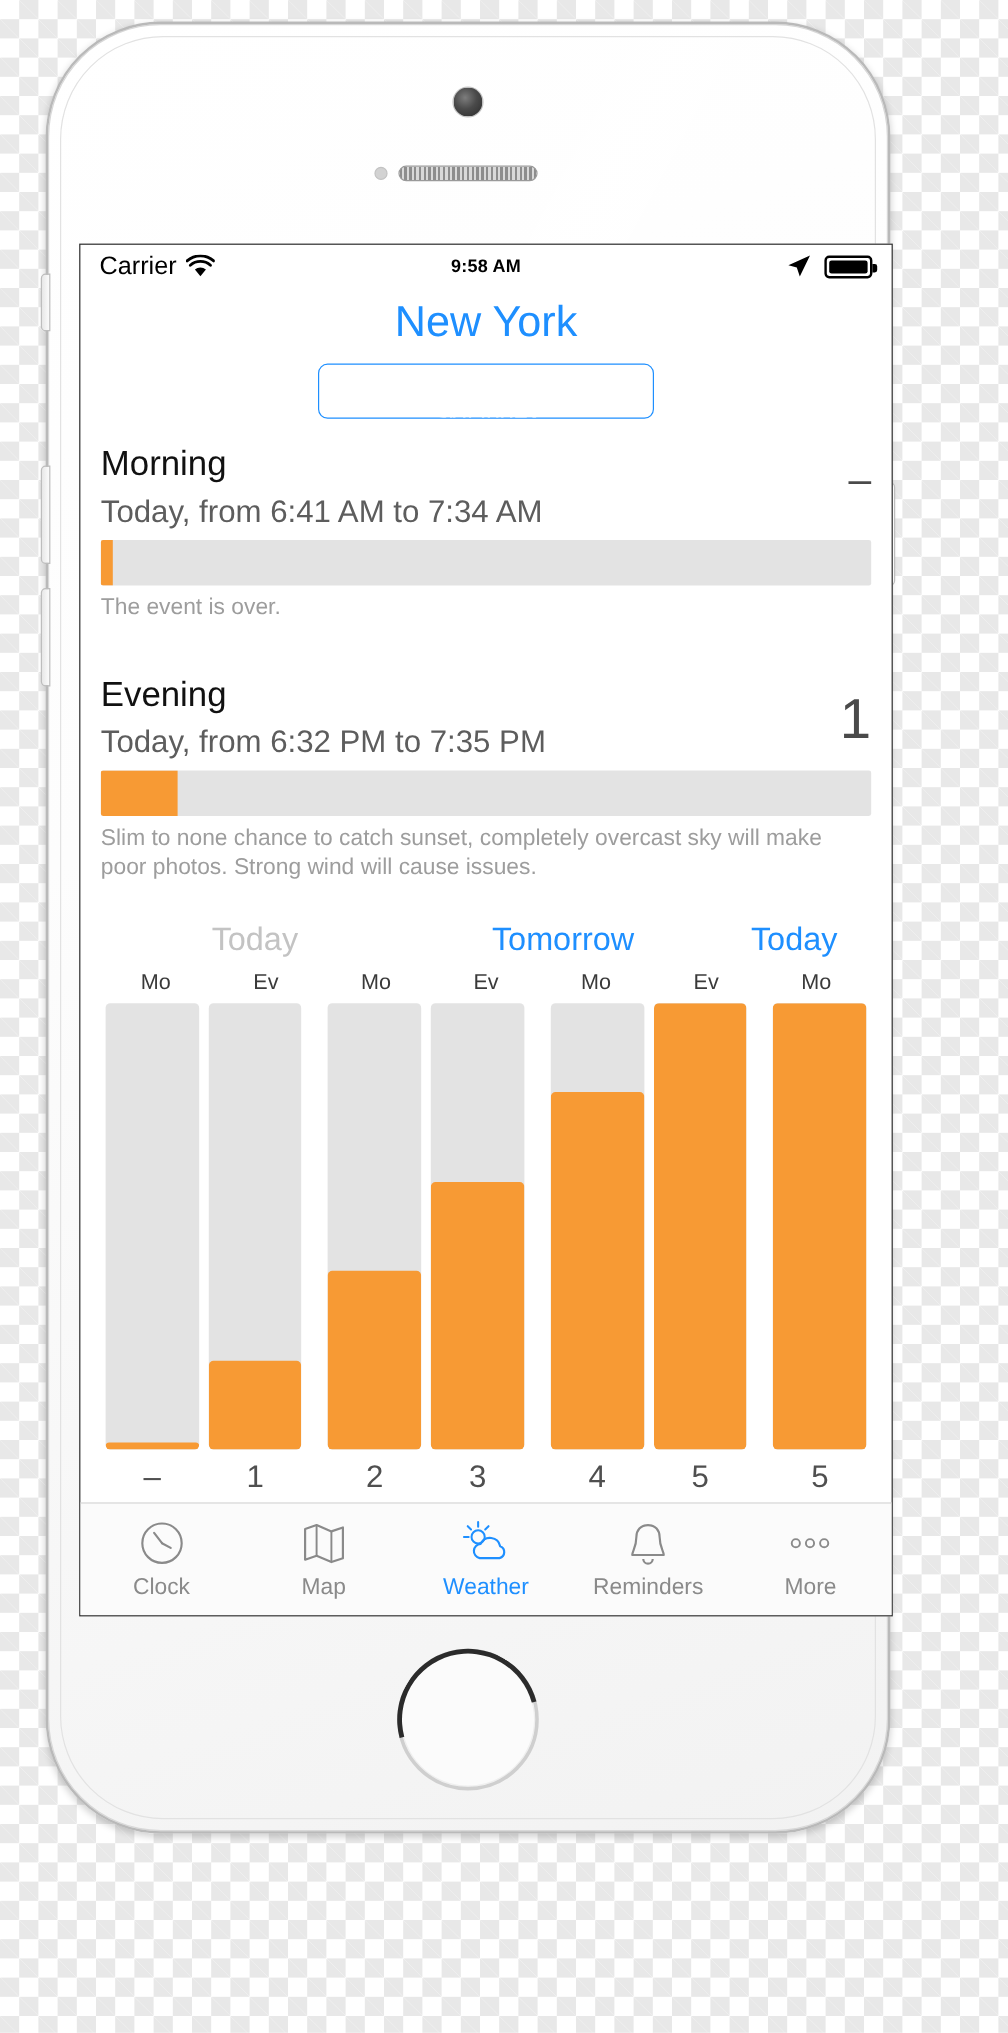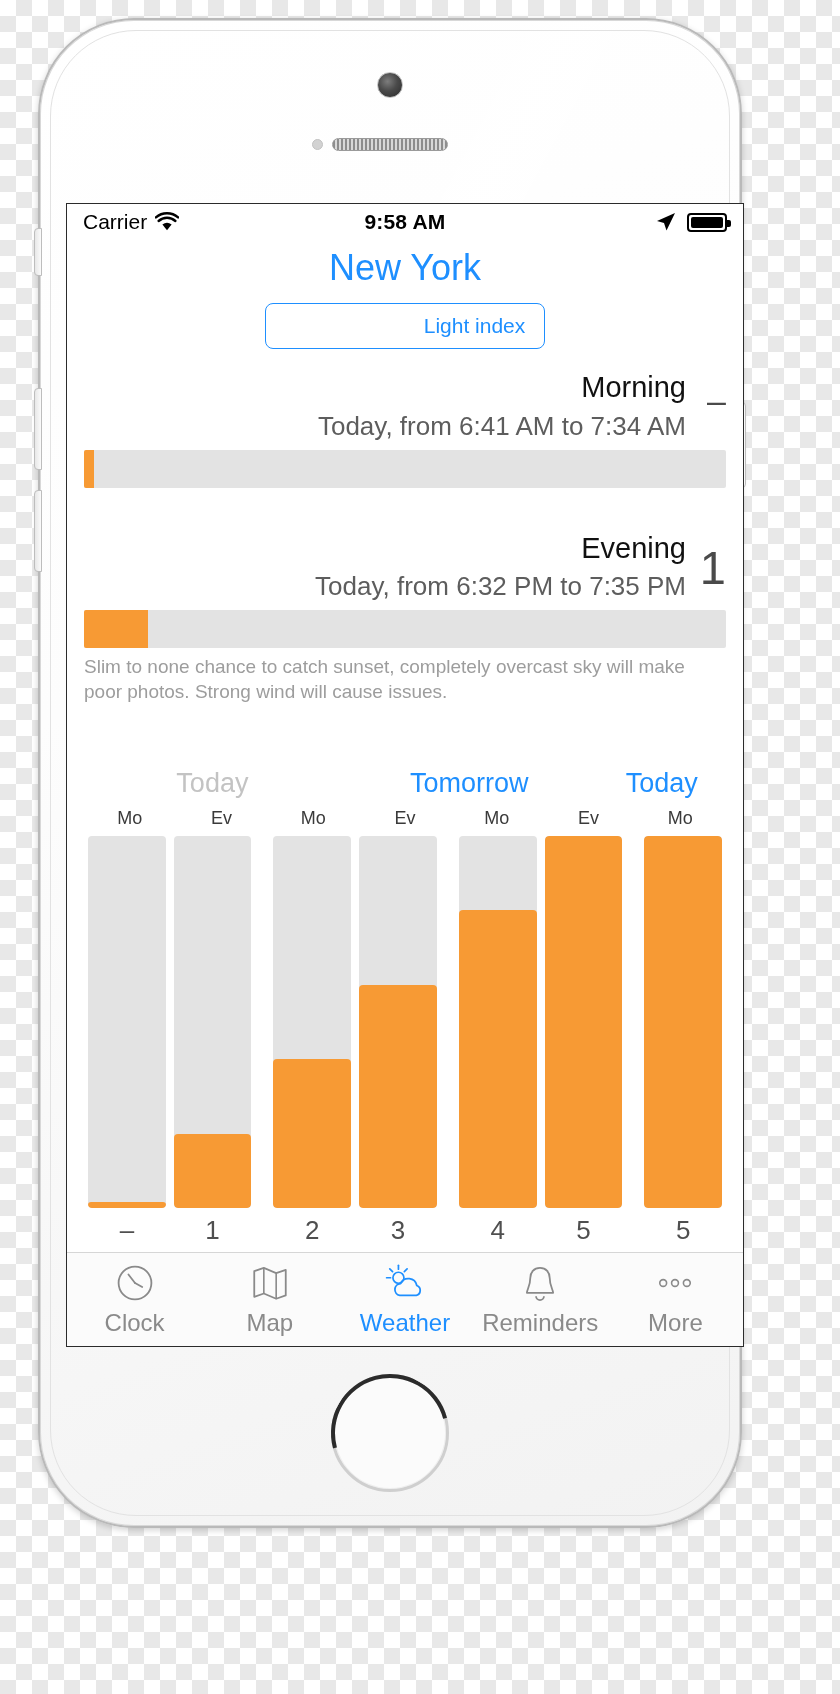--- a/index.html
+++ b/index.html
@@ -106,21 +106,21 @@
     height: 36px; flex: none;
     display: flex; align-items: center;
     padding: 0 16px;
     font-size: 21px; color: #000;
     position: relative;
   }
   #carrier-wrap { display:flex; align-items:center; gap:8px; }
   #wifi-icon { display:block; }
   #clock-time {
     position: absolute; left: 0; right: 0; text-align: center;
-    font-weight: bold; font-size: 21px; letter-spacing: .2px;
+    font-weight: bold; font-size: 15px; letter-spacing: .2px;
   }
   #status-right {
     margin-left: auto; display: flex; align-items: center; gap: 9px;
   }
   #battery {
     width: 40px; height: 19px; border: 2px solid #000; border-radius: 4px;
     position: relative; padding: 2px;
   }
   #battery::after {
     content:''; position:absolute; right:-6px; top:5px; width:4px; height:7px;
@@ -148,21 +148,21 @@
     font-size: 21px; color: #1e8fff; cursor: pointer;
   }
   .seg.active { background: #0b84ff; color: #ffffff; margin-top: 44px; }
 
   
   .event { padding: 0 17px; }
   #event-morning { margin-top: 22px; }
   #event-evening { margin-top: 44px; }
 
   .event-head { display: flex; align-items: flex-start; }
-  .event-head-texts { flex: 1; text-align: right; }
+  .event-head-texts { flex: 1; }
   .event-title { font-size: 29px; color: #111; line-height: 1.15; }
   .event-sub  { font-size: 26px; color: #5d5d5d; margin-top: 6px; }
   .event-score {
     font-size: 47px; color: #4a4a4a; line-height: 1;
     min-width: 40px; text-align: right; padding-top: 12px;
   }
   .event-score.dash {
     font-size: 34px; padding-top: 12px;
   }
 
@@ -226,21 +226,21 @@
     flex: none; height: 94px;
     border-top: 1px solid #d6d6d6;
     background: #fbfbfb;
     display: flex;
   }
   .tab {
     flex: 1; display: flex; flex-direction: column;
     align-items: center; justify-content: center; gap: 5px;
     cursor: pointer;
   }
-  .tab-label { font-size: 24px; color: #8a8a8a; }
+  .tab-label { font-size: 19px; color: #8a8a8a; }
   .tab.active .tab-label { color: #1e8fff; }
   .tab-icon { width: 44px; height: 42px; display:block; }
   .tab-icon path, .tab-icon circle, .tab-icon line, .tab-icon rect, .tab-icon polyline {
     vector-effect: non-scaling-stroke;
   }
 </style>
 </head>
 <body>
 
 <div id="device">
@@ -277,34 +277,34 @@
         </div>
       </div>
     </div>
 
     <div id="content">
 
       <div id="city-title" style="color: rgb(30, 143, 255);">New York</div>
 
       <div id="segmented" style="border-color: rgb(30, 143, 255);">
         <div class="seg active" style="background: rgb(11, 132, 255);">Sky index</div>
-        <div class="seg">Light index</div>
       </div>
 
       <div class="event" id="event-morning">
         <div class="event-head">
           <div class="event-head-texts">
             <div class="event-title">Morning</div>
             <div class="event-sub">Today, from 6:41 AM to  7:34 AM</div>
           </div>
           <div class="event-score dash">–</div>
         </div>
         <div class="bar-track">
           <div class="bar-fill" id="fill-morning" style="width: 1.5%; background: rgb(247, 154, 52);"></div>
         </div>
+        <div class="event-note">The event is over.</div>
       </div>
 
       <div class="event" id="event-evening">
         <div class="event-head">
           <div class="event-head-texts">
             <div class="event-title">Evening</div>
             <div class="event-sub">Today, from 6:32 PM to  7:35 PM</div>
           </div>
           <div class="event-score">1</div>
         </div>

